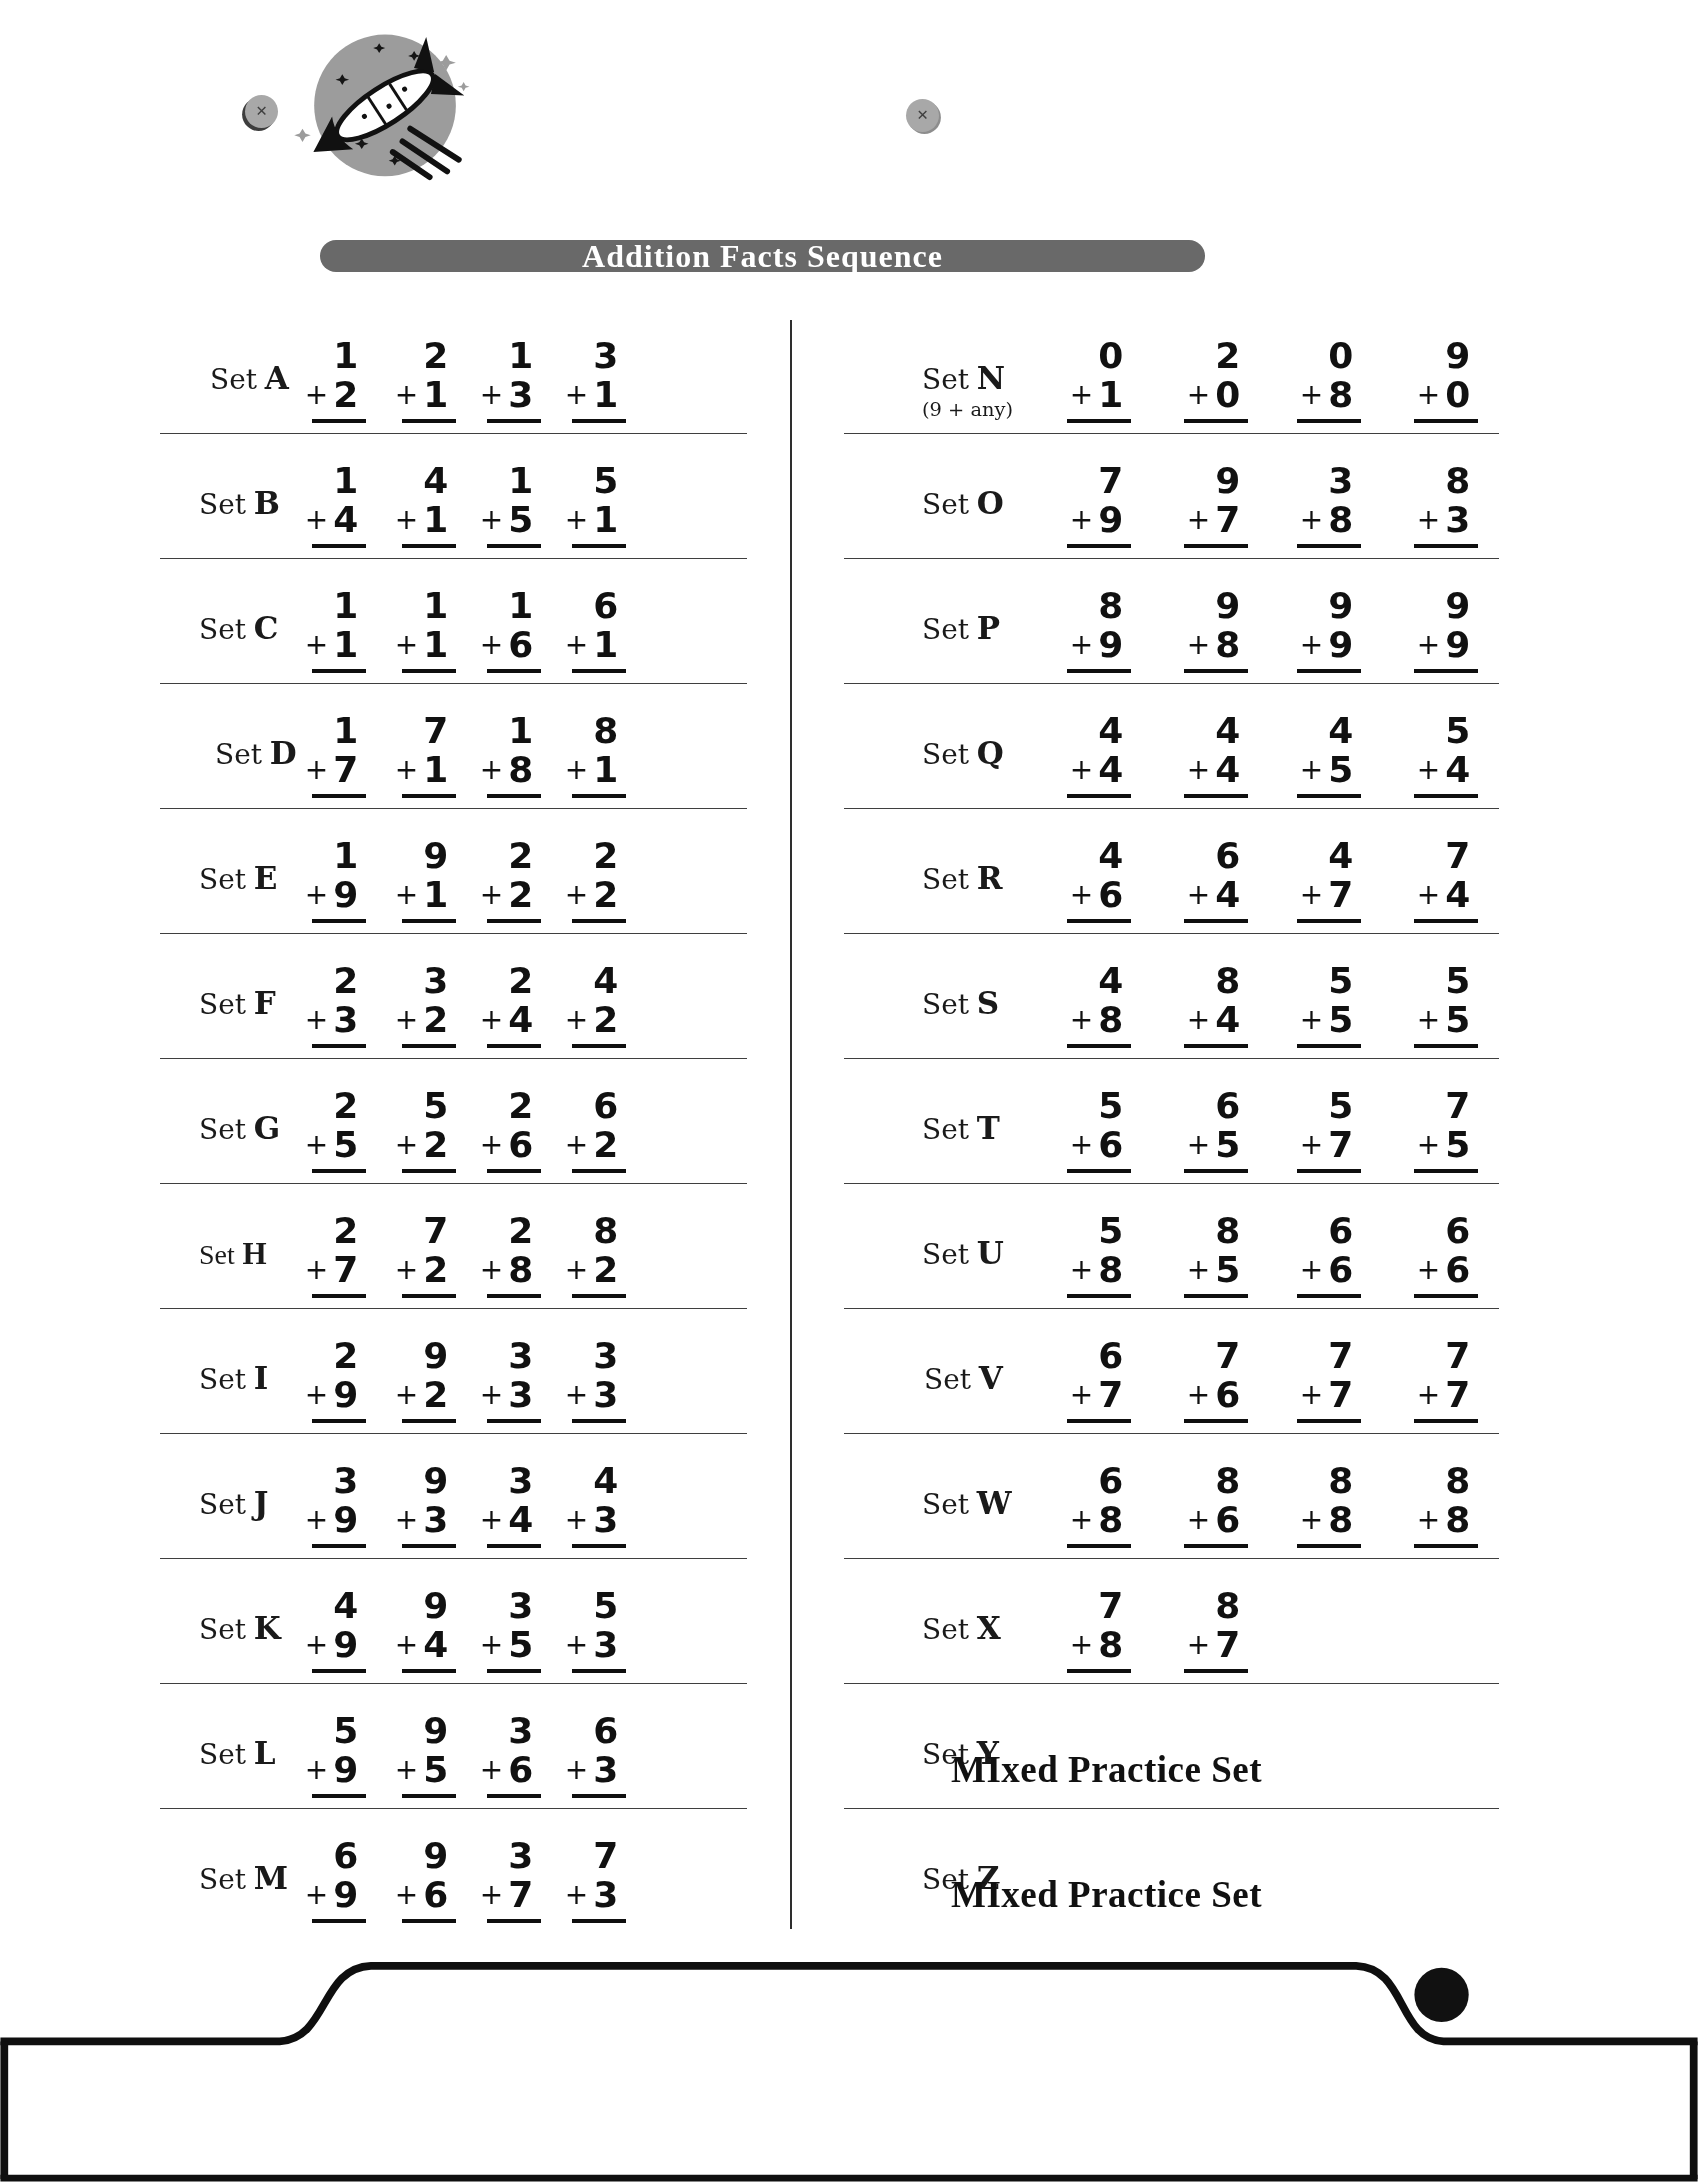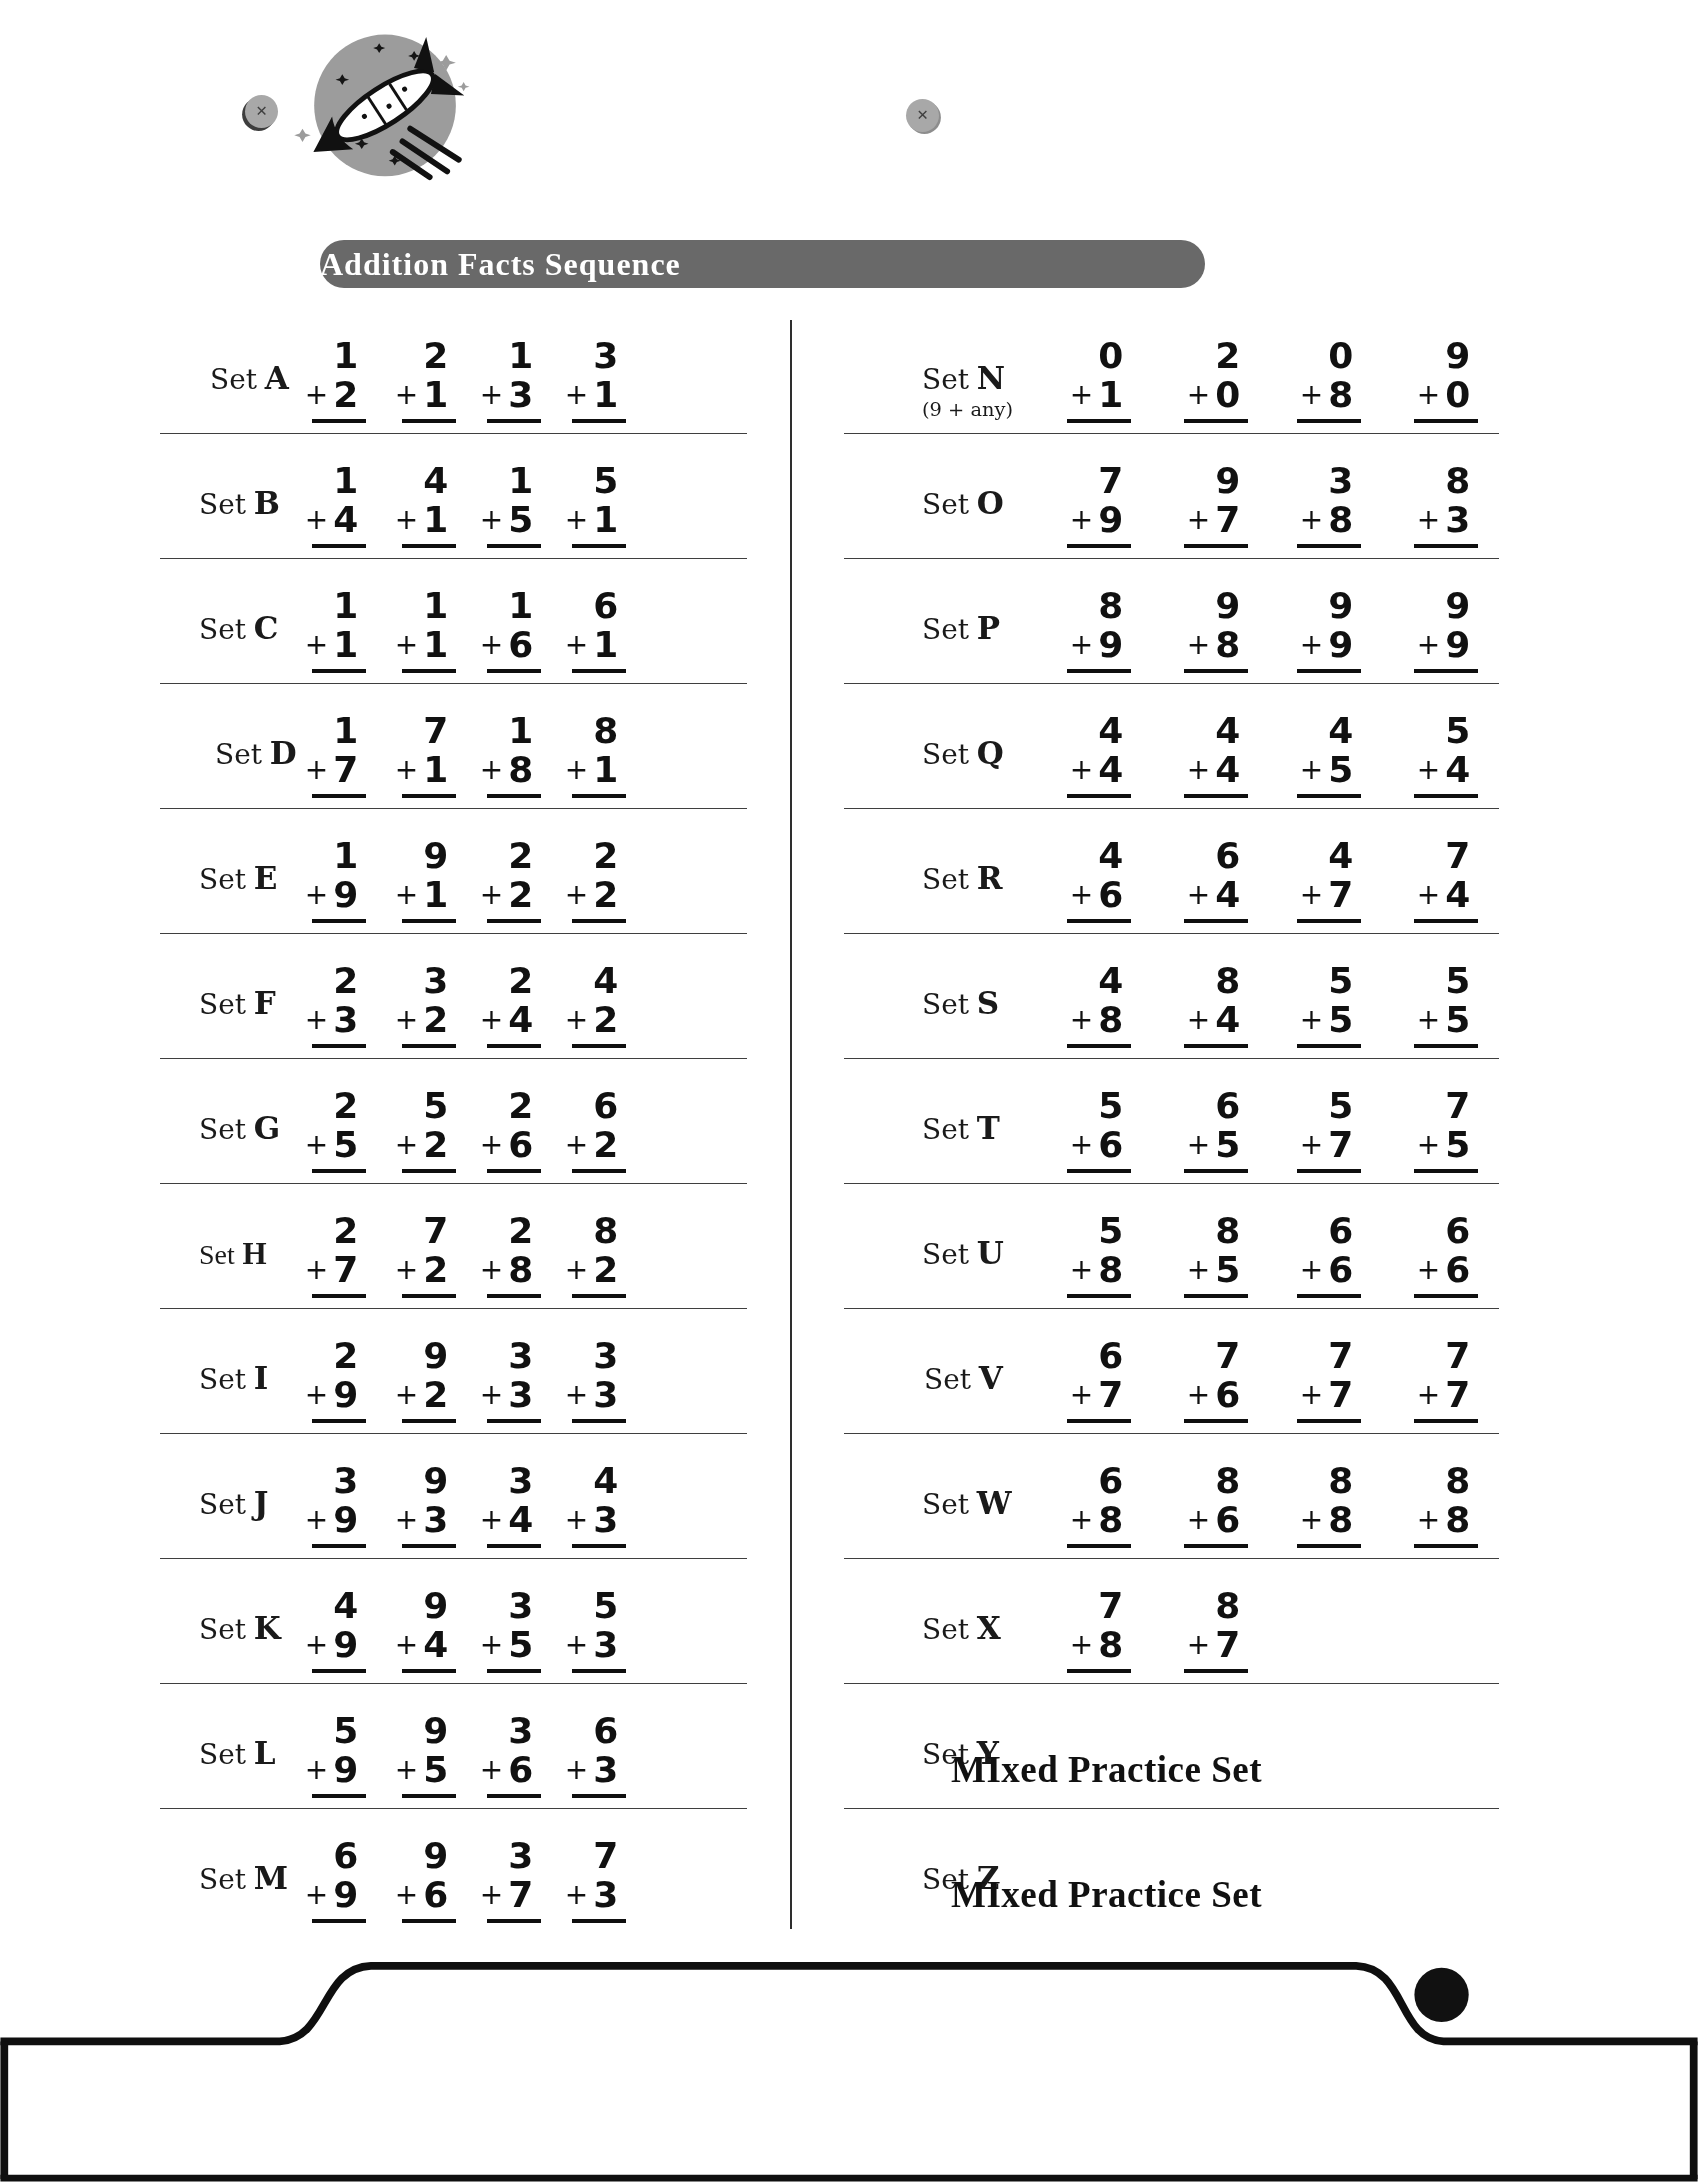--- a/index.html
+++ b/index.html
@@ -19,22 +19,22 @@
   .logo { position:absolute; left:286px; top:13.6px; width:199px; height:175px; }
   .title-wrap {
     position:absolute; left:425px; top:78px; display:flex; align-items:baseline;
     white-space:nowrap;
   }
   .brand { font-family:"DejaVu Serif", serif; font-style:italic; font-weight:700; font-size:33px; letter-spacing:-1px; }
   .regmark { font-size:14.6px; vertical-align:super; position:relative; top:-11.6px; font-weight:700; margin-left:1.9px; }
   .doc-title { font-family:"Liberation Serif", serif; font-weight:700; font-size:31px; margin-left:15.5px; letter-spacing:0.5px; }
   
   .banner {
-    position:absolute; left:320px; top:240px; width:885px; height:48px;
-    border-radius:24px; display:flex; align-items:center; justify-content:flex-start;
+    position:absolute; left:320px; top:240px; width:885px; height:32px;
+    border-radius:24px; display:flex; align-items:center; justify-content:center;
   }
   .banner-text { font-family:"Liberation Serif", serif; font-weight:700; font-size:32px; letter-spacing:1px; }
   
   .col { position:absolute; top:309px; }
   .col-left  { left:160px; width:587px; }
   .col-right { left:844px; width:655px; }
   .divider { position:absolute; left:790px; top:320px; width:1.9px; height:1609px; background:#2e2e2e; }
   .set-row { position:relative; height:125px; box-sizing:border-box; border-bottom:1.5px solid #3f3f3f; }
   .set-row:last-child { border-bottom:none; }
   .set-label { position:absolute; top:54px; white-space:nowrap; font-family:"DejaVu Serif", serif; font-size:28px; color:#1a1a1a; line-height:1; }

